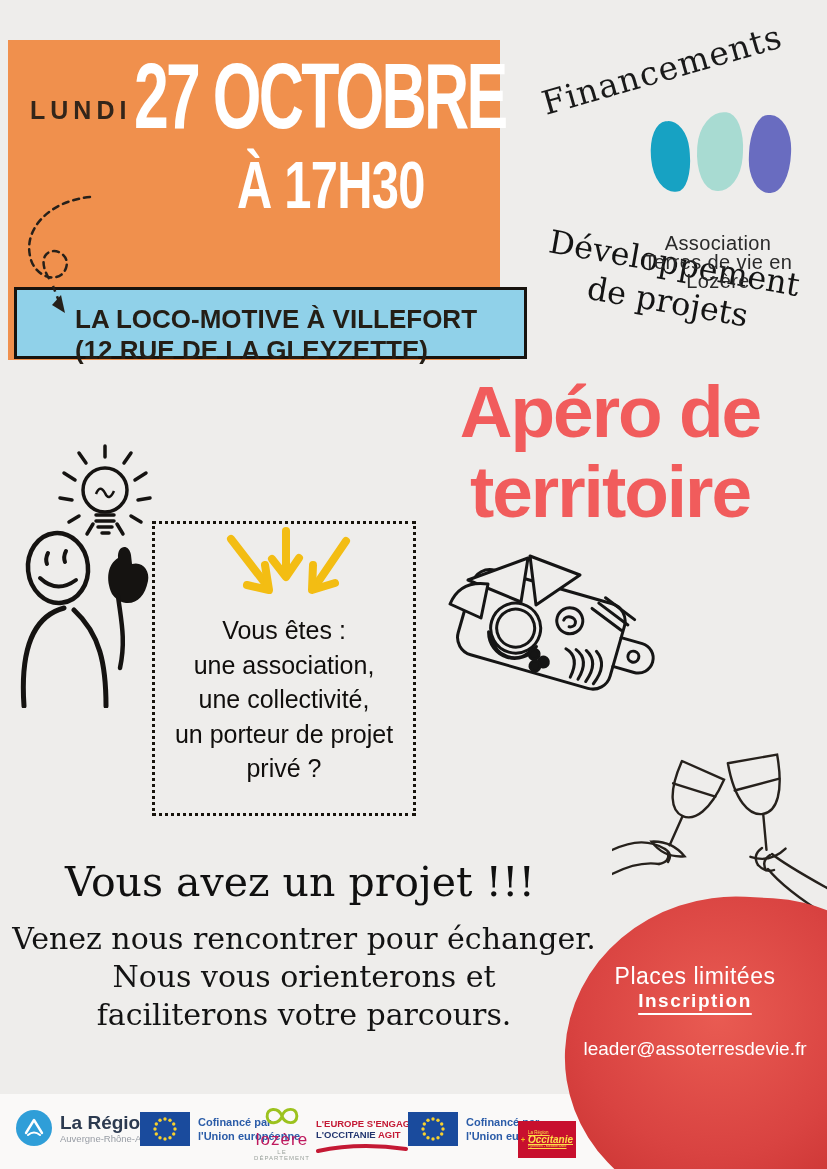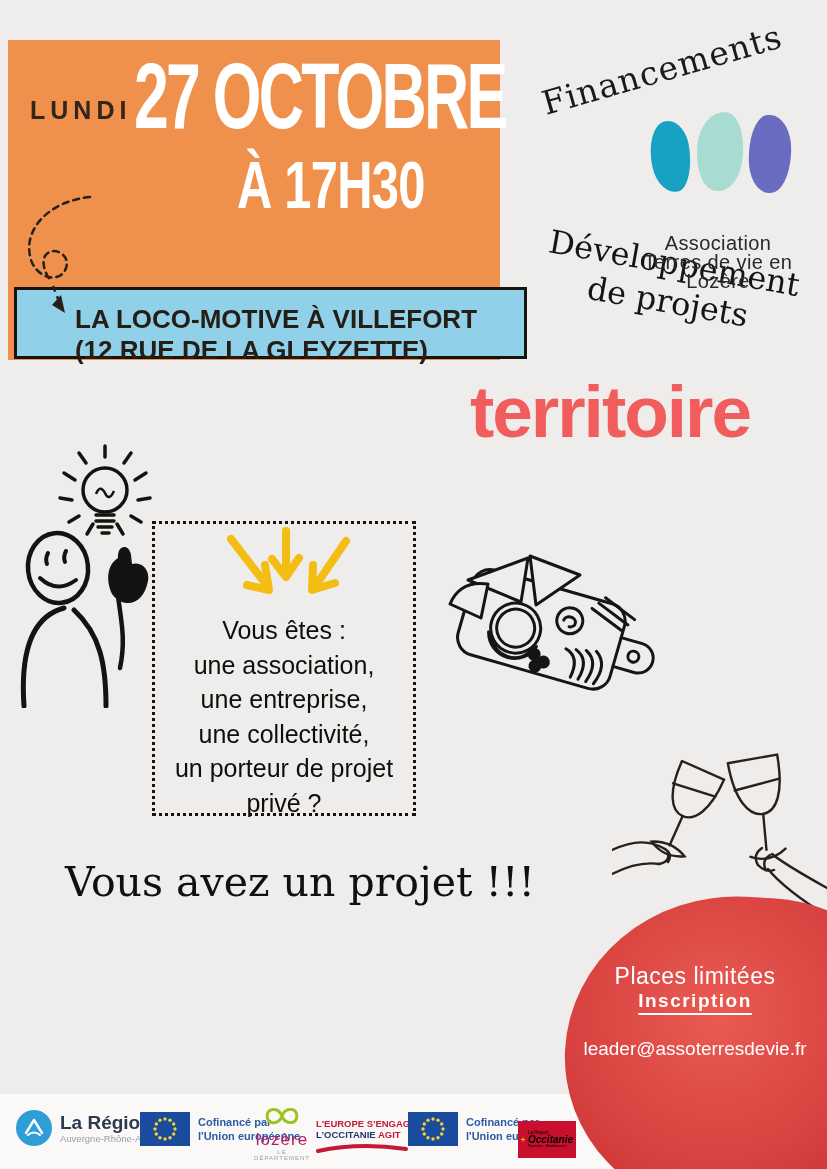--- a/index.html
+++ b/index.html
@@ -84,21 +84,21 @@
   .lozere{left:250px;top:1103px;width:64px;text-align:center;}
   .lozere-name{font-size:17px;color:#be185d;letter-spacing:1px;line-height:13px;}
   .lozere-sub{font-size:6px;color:#9aa29c;letter-spacing:1px;margin-top:3px;}
   .engage{left:316px;top:1118px;width:96px;}
   .engage-l1{font-size:9.5px;font-weight:800;line-height:11px;white-space:nowrap;}
   .engage-l2{font-size:9.5px;font-weight:800;line-height:11px;white-space:nowrap;}
   .c-red{color:#c41934;}
   .c-navy{color:#22356f;}
   .occitanie{left:518px;top:1121px;width:58px;height:37px;background:#c8102e;display:flex;
              align-items:center;gap:3px;padding:2px 3px;box-sizing:border-box;}
-  .occ-col{color:#000000;line-height:1;}
+  .occ-col{color:#fde047;line-height:1;text-decoration:underline;}
   .occ-top{font-size:4.5px;}
   .occ-name{font-size:10px;font-weight:700;font-style:italic;}
   .occ-sub{font-size:3.5px;}
 </style>
 </head>
 <body>
 
 <div class="poster">
 
   <div class="abs orange-box"></div>
@@ -127,20 +127,21 @@
 
   <div class="abs logo-shape shape1"></div>
   <div class="abs logo-shape shape2"></div>
   <div class="abs logo-shape shape3"></div>
   <div class="abs assoc-name">
     <div>Association</div>
     <div>Terres de vie en Lozère</div>
   </div>
 
   <div class="abs main-title">
+    <div>Apéro de</div>
     <div>territoire</div>
   </div>
 
   <svg class="abs figure" width="165" height="270" viewBox="0 0 165 270">
     <g stroke="#151311" stroke-width="3.5" stroke-linecap="round" fill="none">
       <path d="M 97,8 V 19"></path>
         <path d="M 71,15 l 7,10"></path>
         <path d="M 123,15 l -7,10"></path>
       <path d="M 56,35 l 11,7"></path>
         <path d="M 138,35 l -11,7"></path>
@@ -176,21 +177,20 @@
         <polyline points="34,58 56,63 52,38"></polyline>
       <path d="M 73,4 L 73,44"></path>
         <polyline points="59,32 73,50 86,31"></polyline>
       <path d="M 133,14 L 103,58"></path>
         <polyline points="100,38 99,63 122,56"></polyline>
     </g>
   </svg>
   <div class="abs audience">
     <div>Vous êtes :</div>
     <div>une association,</div>
-    <div>une entreprise,</div>
     <div>une collectivité,</div>
     <div>un porteur de projet</div>
     <div>privé ?</div>
   </div>
 
   <svg class="abs board" width="250" height="185" viewBox="0 0 250 185">
     <g stroke="#151515" stroke-width="3" fill="none" stroke-linecap="round" stroke-linejoin="round" transform="rotate(16 125 92)">
       <rect x="28" y="42" width="158" height="88" rx="18"></rect>
       <path d="M 186,72 h 22 a 15,15 0 0 1 0,30 h -22"></path>
       <circle cx="203" cy="87" r="5.5"></circle>
@@ -240,20 +240,25 @@
       <path d="M 215,150 C 190,136 172,126 160,116"></path>
       <path d="M 215,178 C 188,161 168,146 156,131"></path>
       <path d="M 150,110 q -10,7 -4,17"></path>
       <path d="M 158,117 q -9,6 -4,15"></path>
       <path d="M 146,127 q 8,8 16,5"></path>
       <path d="M 130,181 a 15,4 0 1 0 30,0 a 15,4 0 1 0 -30,0"></path>
     </g>
   </svg>
 
   <div class="abs headline">Vous avez un projet !!!</div>
+  <div class="abs paragraph">
+    <div>Venez nous rencontrer pour échanger.</div>
+    <div>Nous vous orienterons et</div>
+    <div>faciliterons votre parcours.</div>
+  </div>
 
   <div class="abs blob"></div>
   <div class="abs registration">
     <div class="reg-places">Places limitées</div>
     <div class="reg-title">Inscription</div>
     <div class="reg-email">leader@assoterresdevie.fr</div>
   </div>
 
   <div class="abs footer-bg"></div>
 

